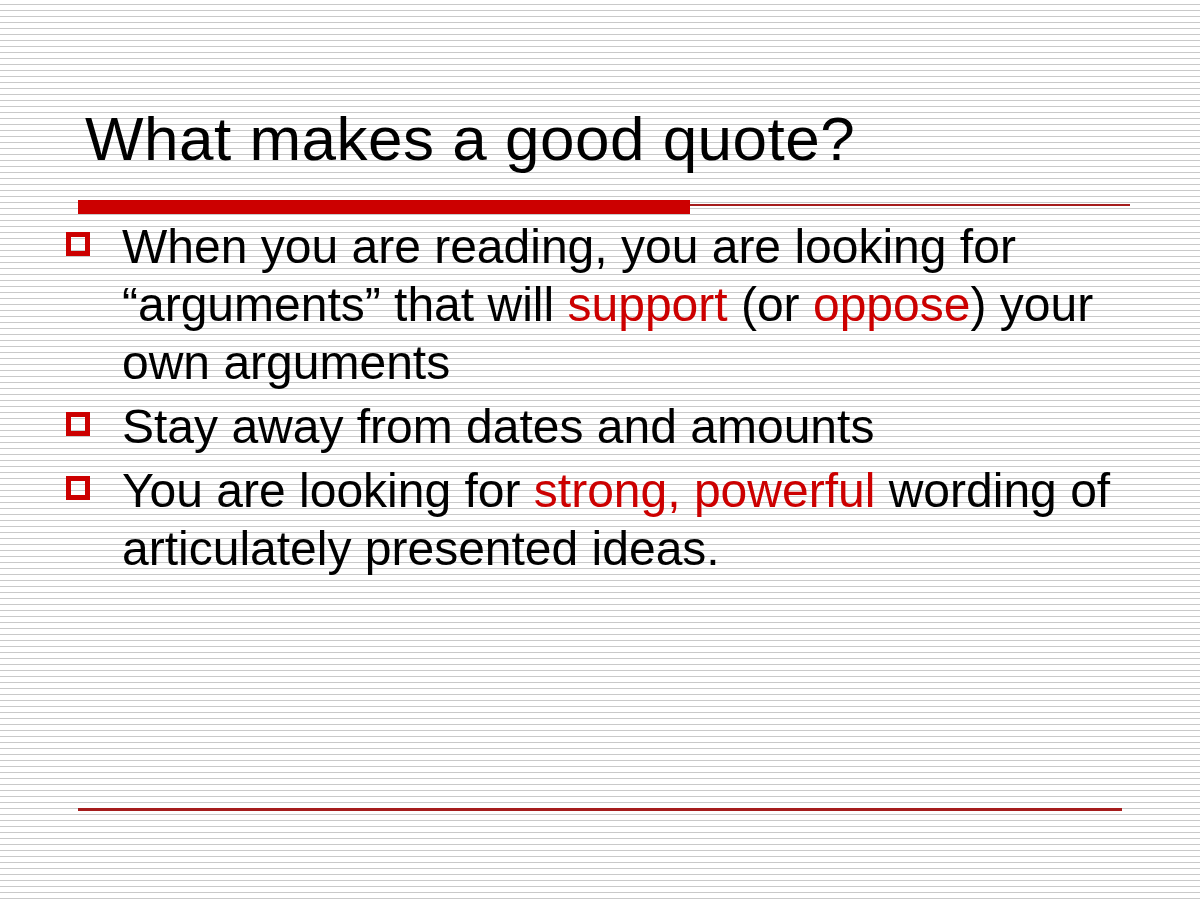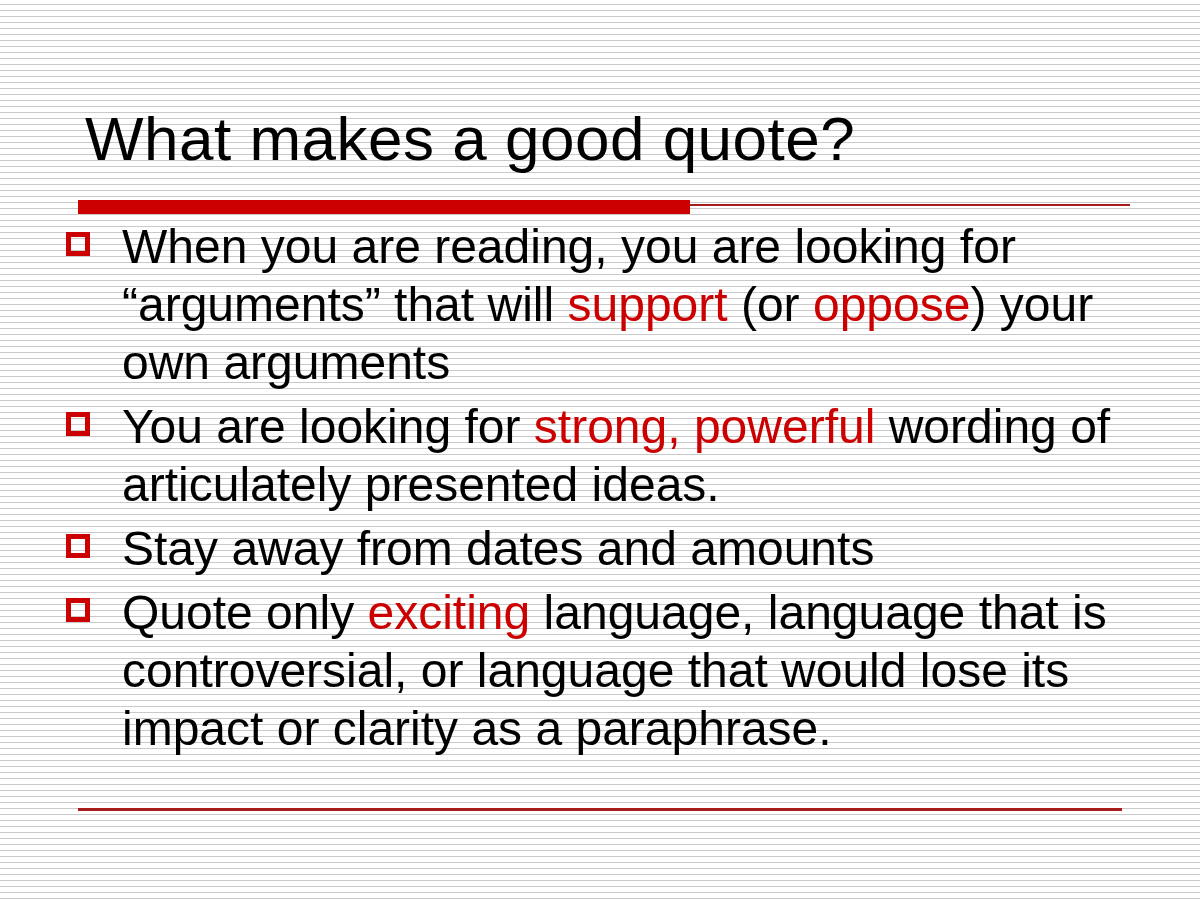--- a/index.html
+++ b/index.html
@@ -131,27 +131,23 @@
   <div id="title-rule-thin"></div>
   <div id="title-rule-thick"></div>
 
   <ul id="bullet-list">
       <li class="bullet-item">
         <span class="bullet-marker"></span>
         <span class="bullet-text"><span>When you are reading, you are looking for “arguments” that will </span><span class="hl">support</span><span> (or </span><span class="hl">oppose</span><span>) your own arguments</span></span>
       </li>
       <li class="bullet-item">
         <span class="bullet-marker"></span>
-        <span class="bullet-text"><span>You are looking for </span><span class="hl">strong, powerful</span><span> wording of articulately presented ideas.</span></span>
-      </li>
-      <li class="bullet-item">
-        <span class="bullet-marker"></span>
         <span class="bullet-text"><span>Stay away from dates and amounts</span></span>
       </li>
       <li class="bullet-item">
         <span class="bullet-marker"></span>
-        <span class="bullet-text"><span>Quote only </span><span class="hl">exciting</span><span> language, language that is controversial, or language that would lose its impact or clarity as a paraphrase.</span></span>
+        <span class="bullet-text"><span>You are looking for </span><span class="hl">strong, powerful</span><span> wording of articulately presented ideas.</span></span>
       </li>
     </ul>
 
   <div id="bottom-rule"></div>
 
 </div>
 
 </body></html>

